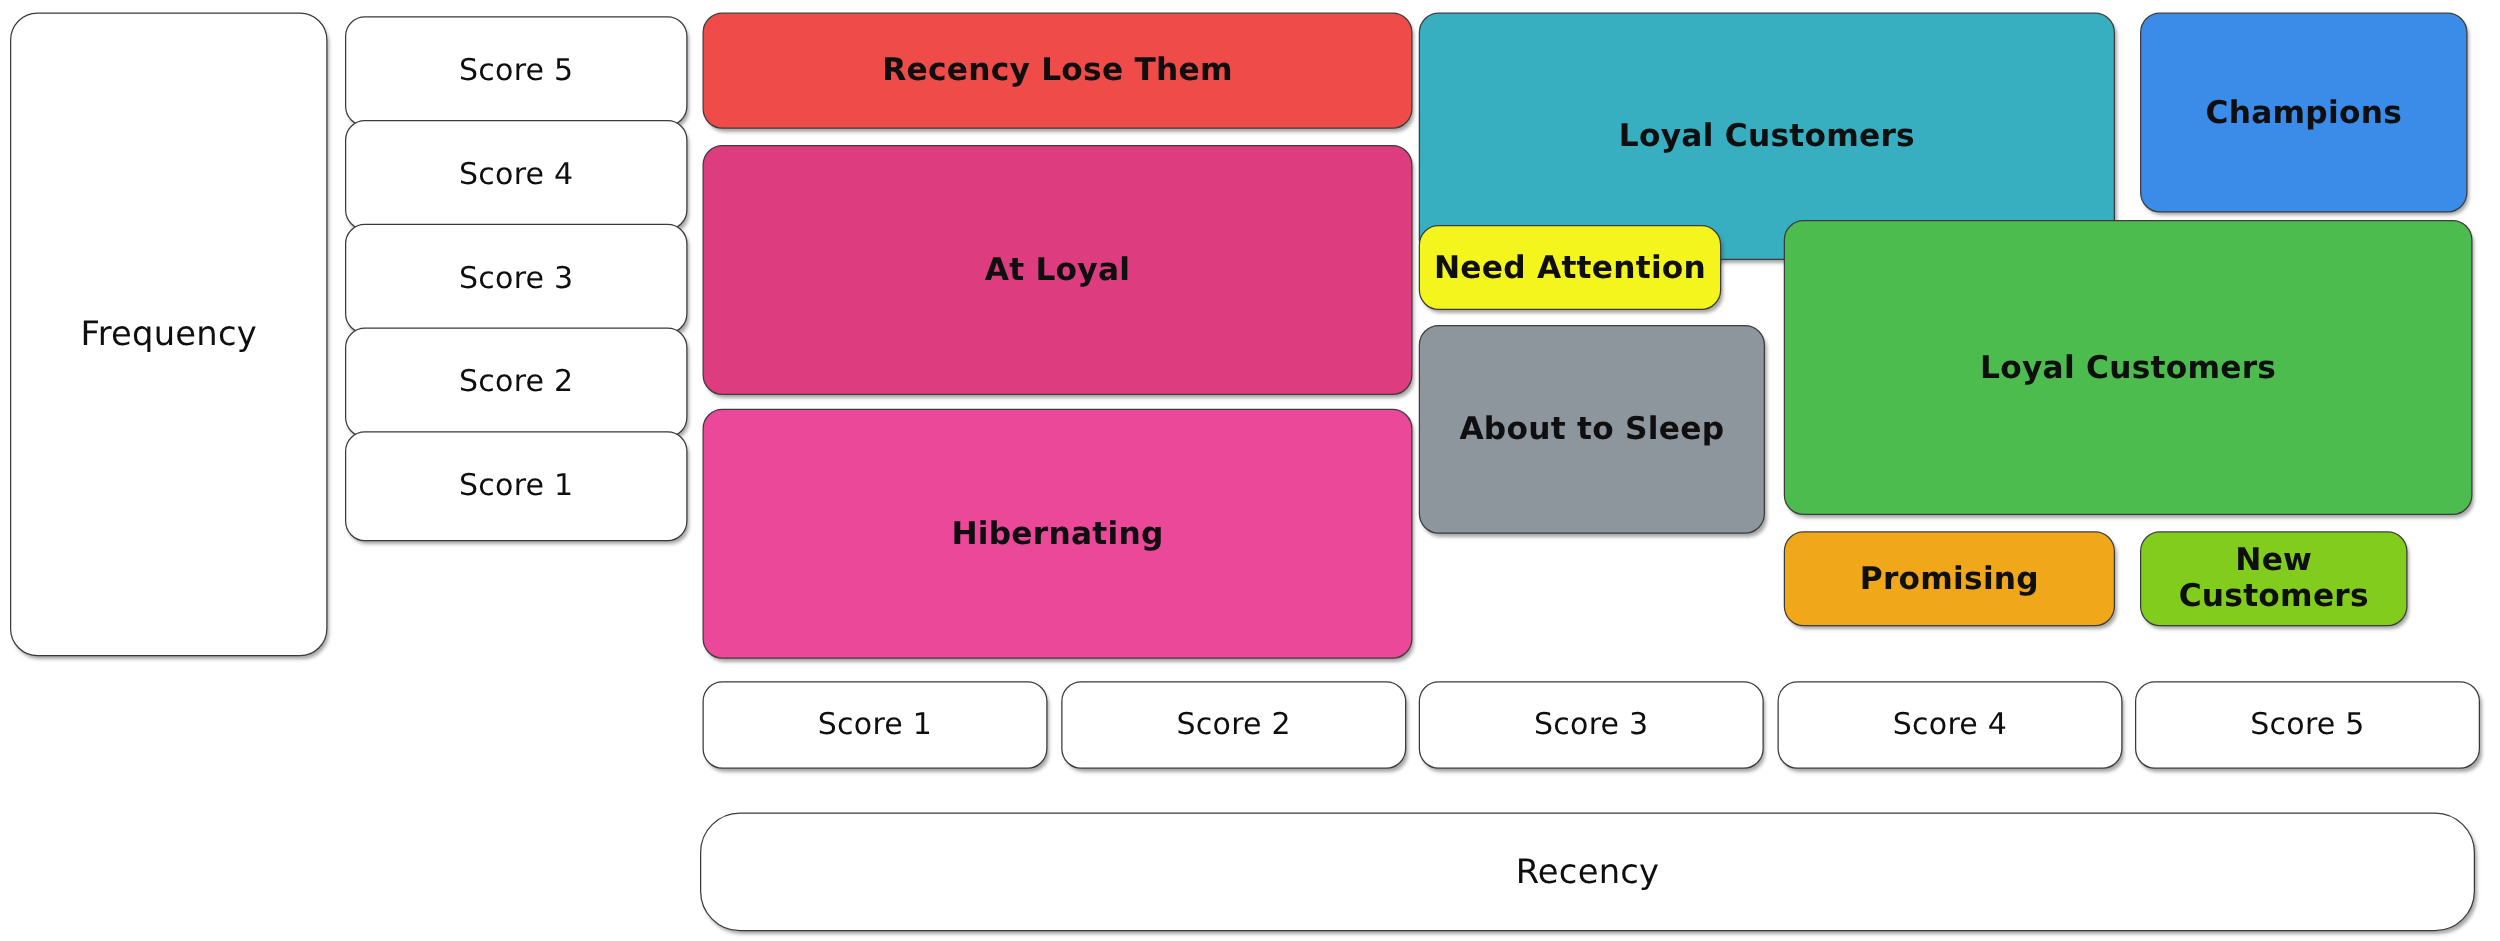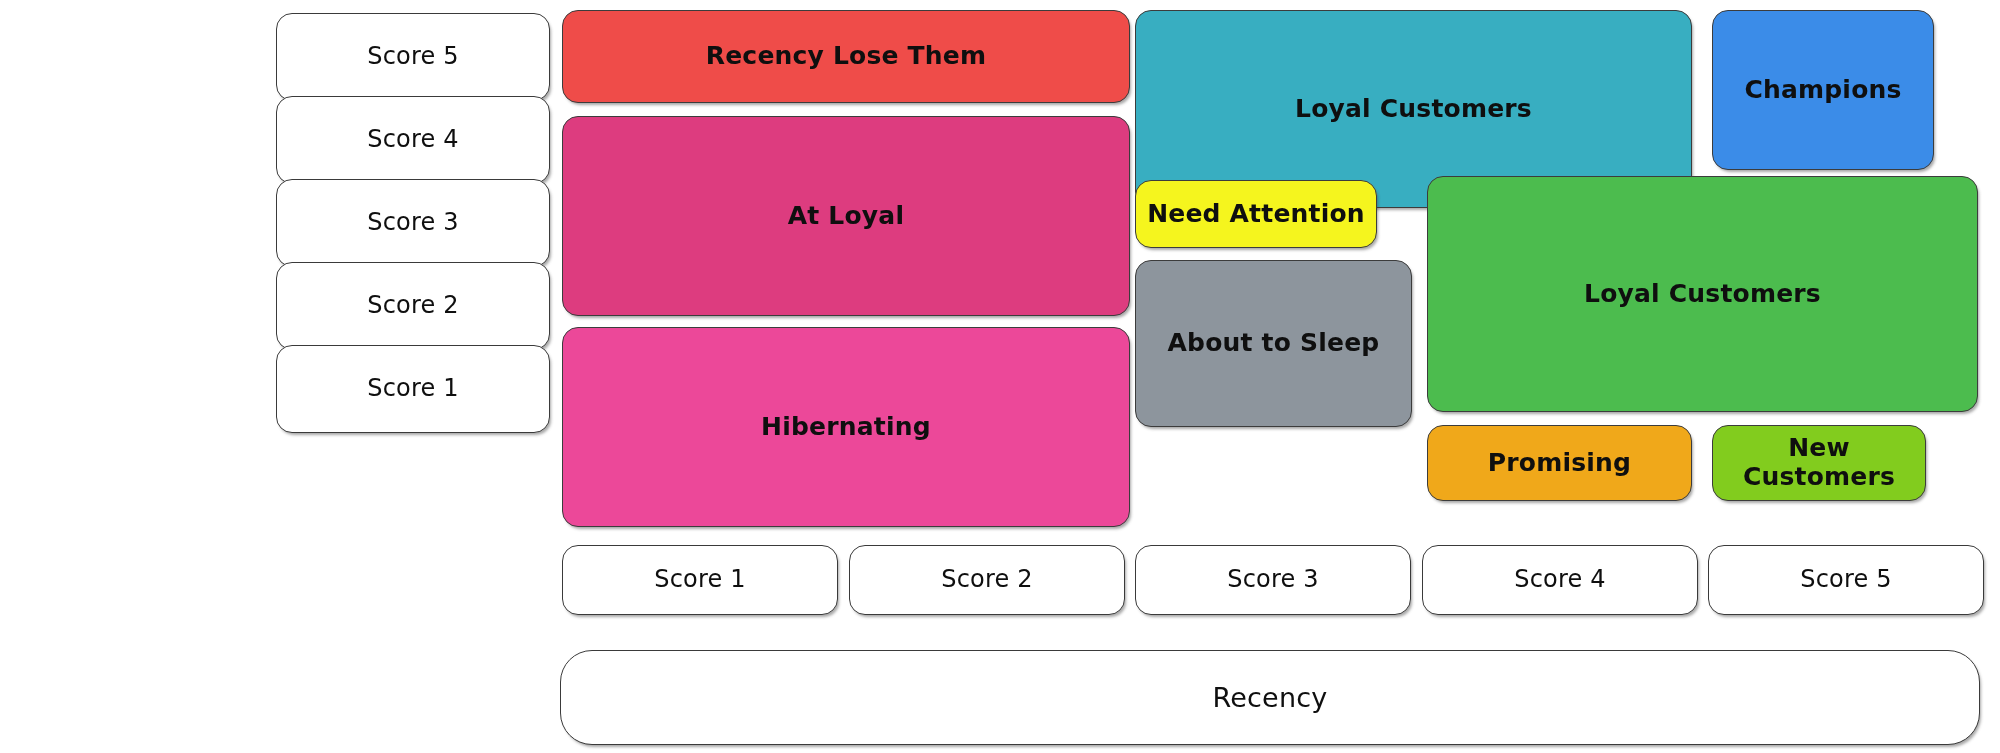--- a/index.html
+++ b/index.html
@@ -55,20 +55,23 @@
   
   .hand {
     font-style: normal;
   }
 </style>
 </head>
 <body>
 
 <div id="canvas">
 
+  <div class="box plain axis-title hand" style="left:8px; top:10px; width:254px; height:515px; border-radius:22px;">
+    <span>Frequency</span>
+  </div>
 
   <div class="box plain score-label hand" style="left:276px; top:13px; width:274px; height:88px;">
     <span>Score 5</span>
   </div>
   <div class="box plain score-label hand" style="left:276px; top:96px; width:274px; height:88px;">
     <span>Score 4</span>
   </div>
   <div class="box plain score-label hand" style="left:276px; top:179px; width:274px; height:88px;">
     <span>Score 3</span>
   </div>
@@ -88,21 +91,21 @@
   </div>
 
   <div class="box seg seg-label hand" style="left:562px; top:327px; width:568px; height:200px; background:#ec4899;">
     <span>Hibernating</span>
   </div>
 
   <div class="box seg seg-label hand" style="left:1135px; top:10px; width:557px; height:198px; background:#38AEC1;">
     <span>Loyal Customers</span>
   </div>
 
-  <div class="box seg seg-label hand" style="left:1712px; top:10px; width:222px; height:160px; background:#3B8CE8;">
+  <div class="box seg seg-label hand" style="left:1712px; top:10px; width:262px; height:160px; background:#3B8CE8;">
     <span>Champions</span>
   </div>
 
   <div class="box seg seg-label hand" style="left:1135px; top:180px; width:242px; height:68px; background:#F5F51E;">
     <span>Need Attention</span>
   </div>
 
   <div class="box seg seg-label hand" style="left:1427px; top:176px; width:551px; height:236px; background:#4CBC4E;">
     <span>Loyal Customers</span>
   </div>

